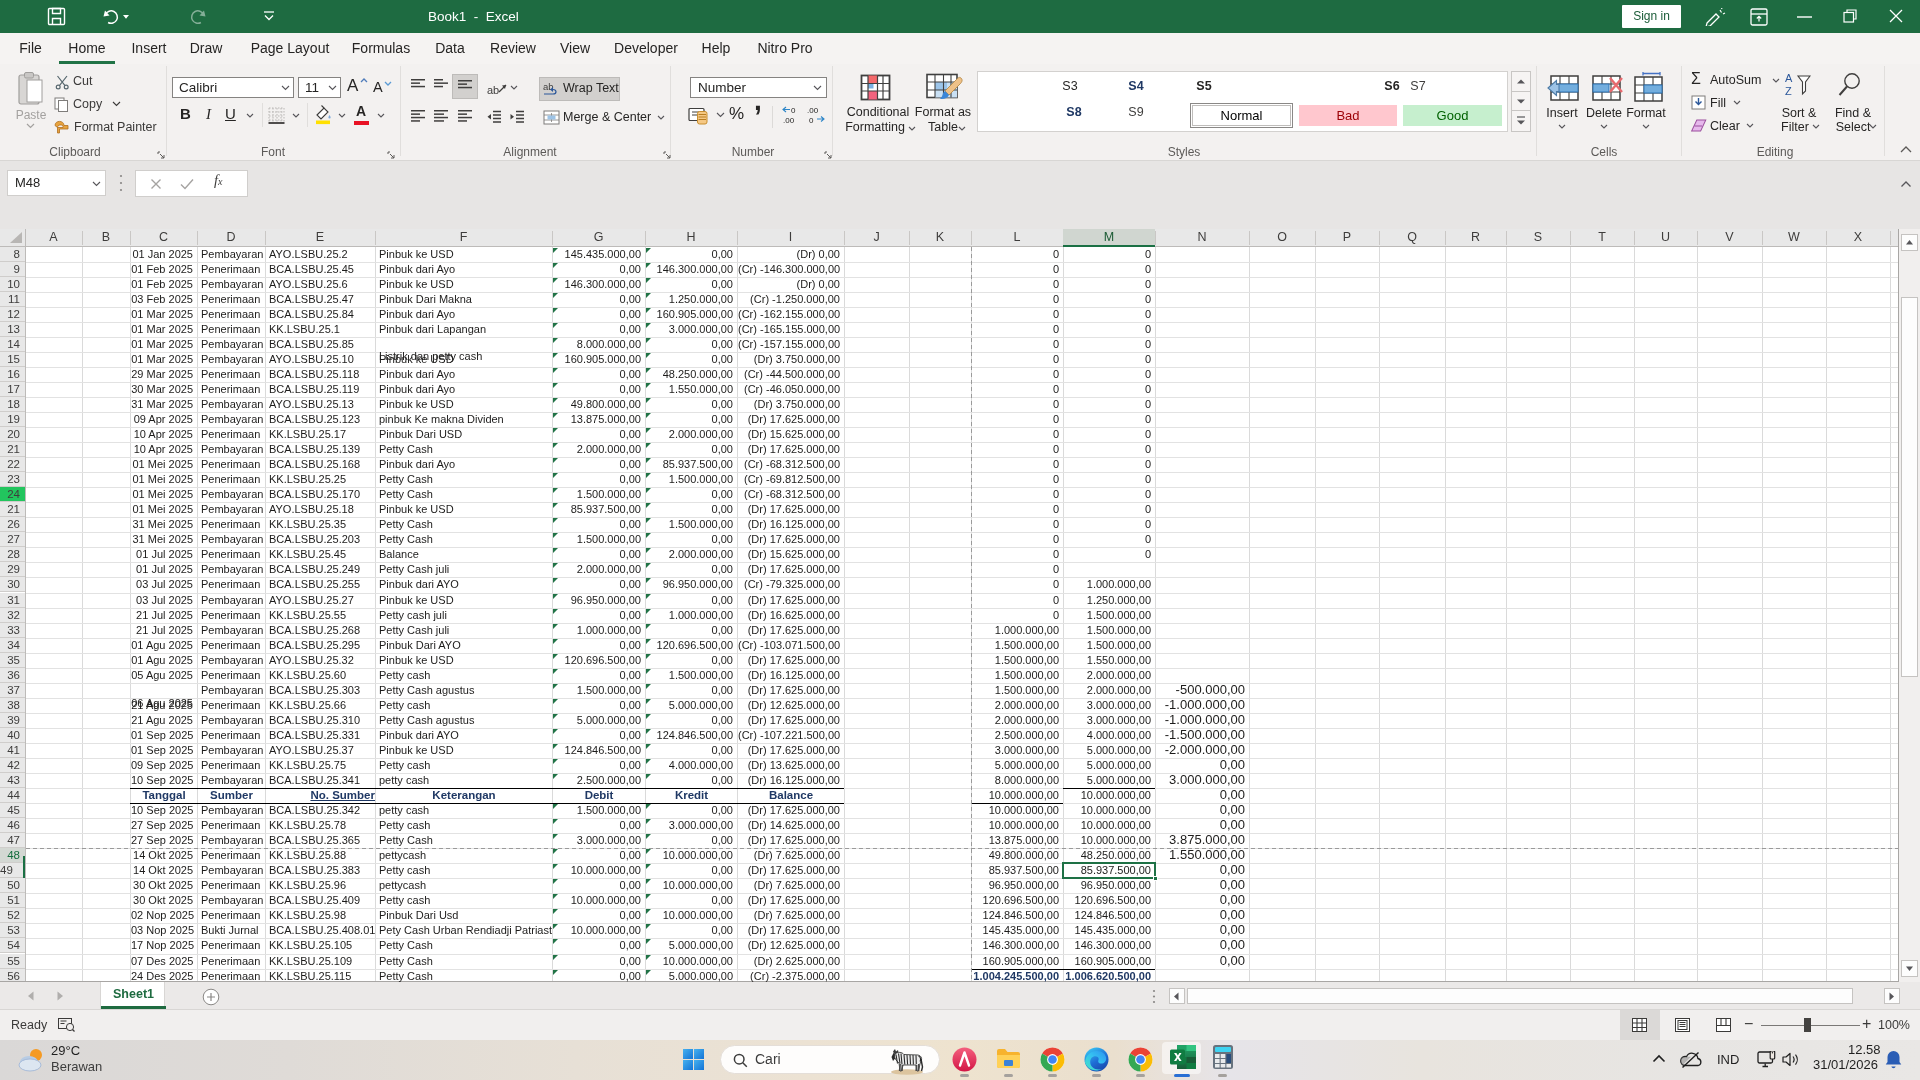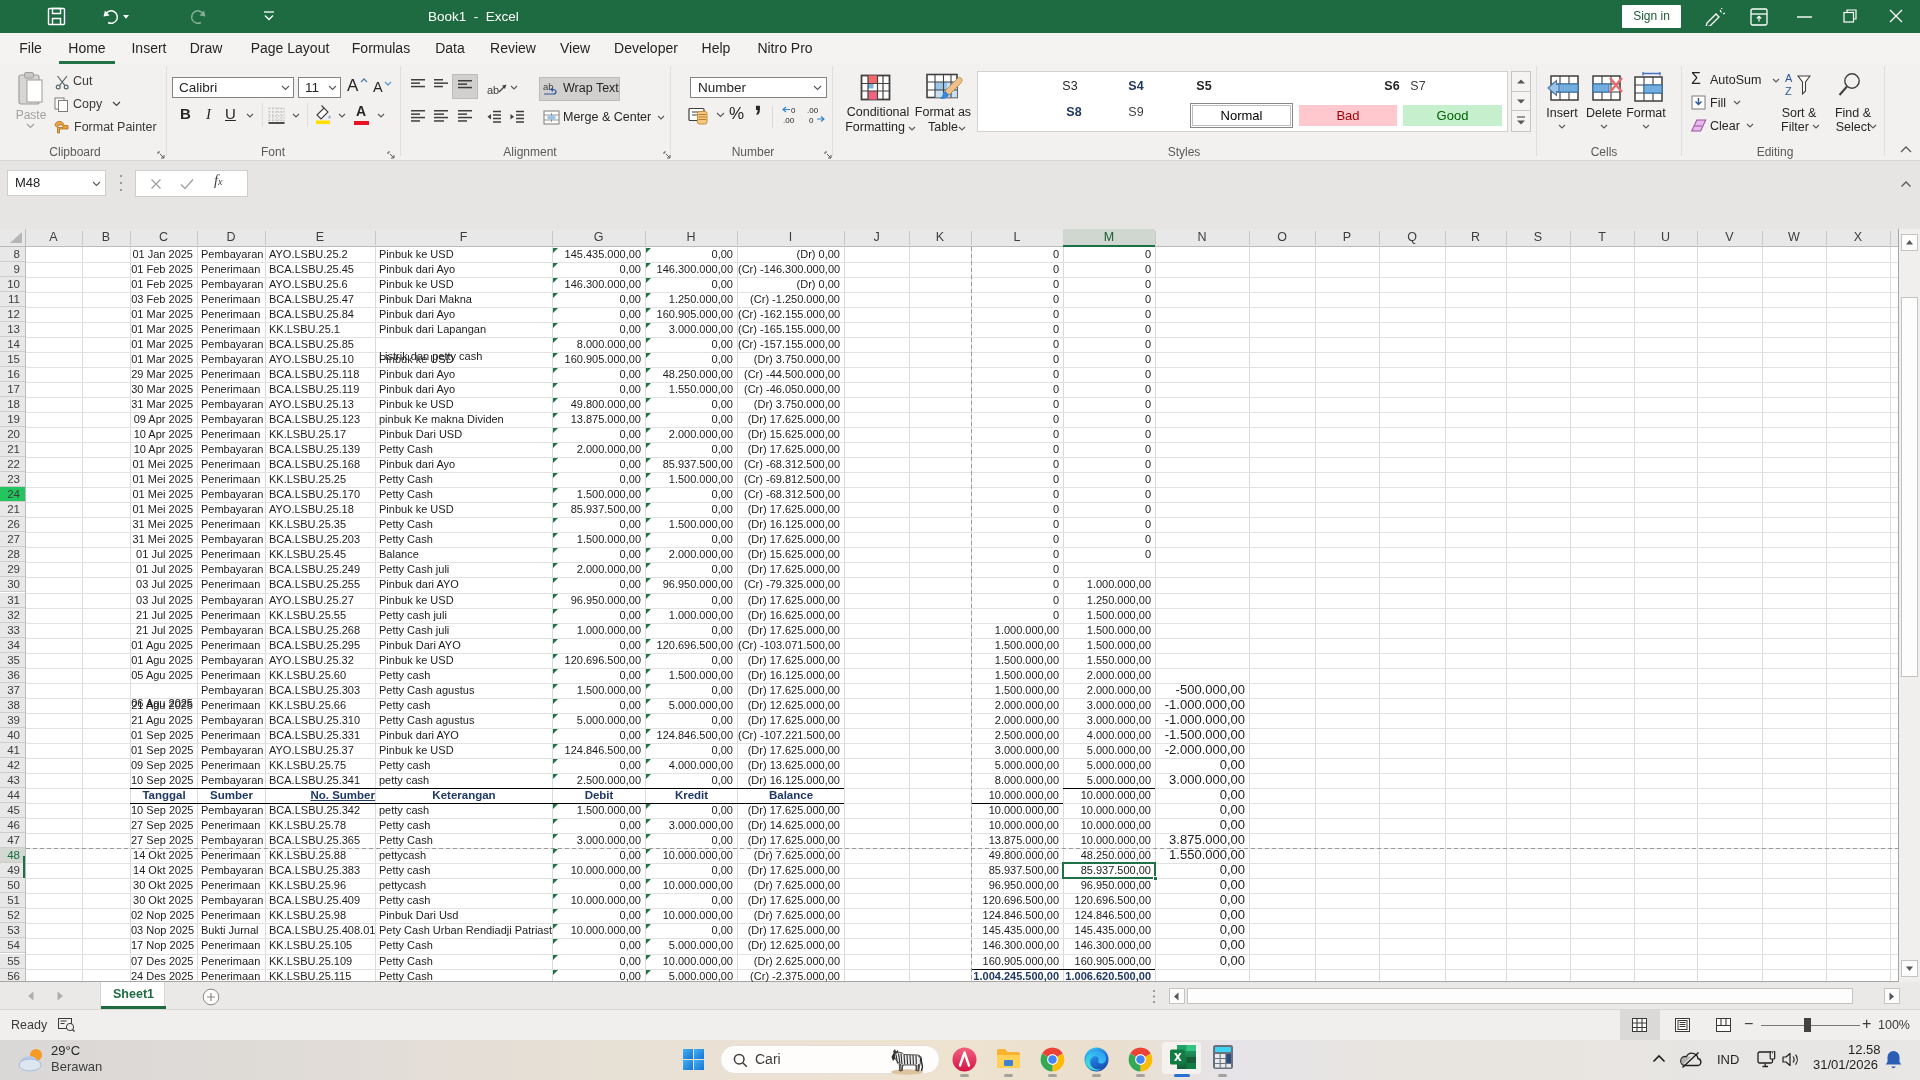--- a/index.html
+++ b/index.html
@@ -510,21 +510,21 @@
     <div class="ab nw" style="left:0;top:483.8px;width:25px;height:15.04px;line-height:15.0px;text-align:right;padding-right:5px;font-size:11.5px;color:#3e3d3c;background:#e8e8e8;border-bottom:1px solid #cfcdcb;">39</div>
     <div class="ab nw" style="left:0;top:498.8px;width:25px;height:15.04px;line-height:15.0px;text-align:right;padding-right:5px;font-size:11.5px;color:#3e3d3c;background:#e8e8e8;border-bottom:1px solid #cfcdcb;">40</div>
     <div class="ab nw" style="left:0;top:513.9px;width:25px;height:15.04px;line-height:15.0px;text-align:right;padding-right:5px;font-size:11.5px;color:#3e3d3c;background:#e8e8e8;border-bottom:1px solid #cfcdcb;">41</div>
     <div class="ab nw" style="left:0;top:528.9px;width:25px;height:15.04px;line-height:15.0px;text-align:right;padding-right:5px;font-size:11.5px;color:#3e3d3c;background:#e8e8e8;border-bottom:1px solid #cfcdcb;">42</div>
     <div class="ab nw" style="left:0;top:544.0px;width:25px;height:15.04px;line-height:15.0px;text-align:right;padding-right:5px;font-size:11.5px;color:#3e3d3c;background:#e8e8e8;border-bottom:1px solid #cfcdcb;">43</div>
     <div class="ab nw" style="left:0;top:559.0px;width:25px;height:15.04px;line-height:15.0px;text-align:right;padding-right:5px;font-size:11.5px;color:#3e3d3c;background:#e8e8e8;border-bottom:1px solid #cfcdcb;">44</div>
     <div class="ab nw" style="left:0;top:574.1px;width:25px;height:15.04px;line-height:15.0px;text-align:right;padding-right:5px;font-size:11.5px;color:#3e3d3c;background:#e8e8e8;border-bottom:1px solid #cfcdcb;">45</div>
     <div class="ab nw" style="left:0;top:589.1px;width:25px;height:15.04px;line-height:15.0px;text-align:right;padding-right:5px;font-size:11.5px;color:#3e3d3c;background:#e8e8e8;border-bottom:1px solid #cfcdcb;">46</div>
     <div class="ab nw" style="left:0;top:604.1px;width:25px;height:15.04px;line-height:15.0px;text-align:right;padding-right:5px;font-size:11.5px;color:#3e3d3c;background:#e8e8e8;border-bottom:1px solid #cfcdcb;">47</div>
     <div class="ab nw" style="left:0;top:619.2px;width:25px;height:15.04px;line-height:15.0px;text-align:right;padding-right:5px;font-size:11.5px;color:#156e3e;background:#d3d8d3;border-bottom:1px solid #cfcdcb;">48</div>
-    <div class="ab nw" style="left:0;top:634.2px;width:25px;height:15.04px;line-height:15.0px;text-align:right;padding-right:5px;font-size:11.5px;color:#3e3d3c;background:#e8e8e8;border-bottom:1px solid #cfcdcb;">49</div>
+    <div class="ab nw" style="left:0;top:634.2px;width:25px;height:15.04px;line-height:15.0px;padding-right:5px;font-size:11.5px;color:#3e3d3c;background:#e8e8e8;border-bottom:1px solid #cfcdcb;">49</div>
     <div class="ab nw" style="left:0;top:649.3px;width:25px;height:15.04px;line-height:15.0px;text-align:right;padding-right:5px;font-size:11.5px;color:#3e3d3c;background:#e8e8e8;border-bottom:1px solid #cfcdcb;">50</div>
     <div class="ab nw" style="left:0;top:664.3px;width:25px;height:15.04px;line-height:15.0px;text-align:right;padding-right:5px;font-size:11.5px;color:#3e3d3c;background:#e8e8e8;border-bottom:1px solid #cfcdcb;">51</div>
     <div class="ab nw" style="left:0;top:679.3px;width:25px;height:15.04px;line-height:15.0px;text-align:right;padding-right:5px;font-size:11.5px;color:#3e3d3c;background:#e8e8e8;border-bottom:1px solid #cfcdcb;">52</div>
     <div class="ab nw" style="left:0;top:694.4px;width:25px;height:15.04px;line-height:15.0px;text-align:right;padding-right:5px;font-size:11.5px;color:#3e3d3c;background:#e8e8e8;border-bottom:1px solid #cfcdcb;">53</div>
     <div class="ab nw" style="left:0;top:709.4px;width:25px;height:15.04px;line-height:15.0px;text-align:right;padding-right:5px;font-size:11.5px;color:#3e3d3c;background:#e8e8e8;border-bottom:1px solid #cfcdcb;">54</div>
     <div class="ab nw" style="left:0;top:724.5px;width:25px;height:15.04px;line-height:15.0px;text-align:right;padding-right:5px;font-size:11.5px;color:#3e3d3c;background:#e8e8e8;border-bottom:1px solid #cfcdcb;">55</div>
     <div class="ab nw" style="left:0;top:739.5px;width:25px;height:15.04px;line-height:15.0px;text-align:right;padding-right:5px;font-size:11.5px;color:#3e3d3c;background:#e8e8e8;border-bottom:1px solid #cfcdcb;">56</div>
     <div class="ab" style="left:23px;top:627.2px;width:2px;height:22px;background:#1a7044;"></div>
     <div class="ab" style="left:25px;top:0;width:1px;height:753px;background:#bdbbb9;"></div>
     <div class="ab" style="left:82px;top:17.5px;width:1px;height:735.5px;background:#dadada;"></div>

